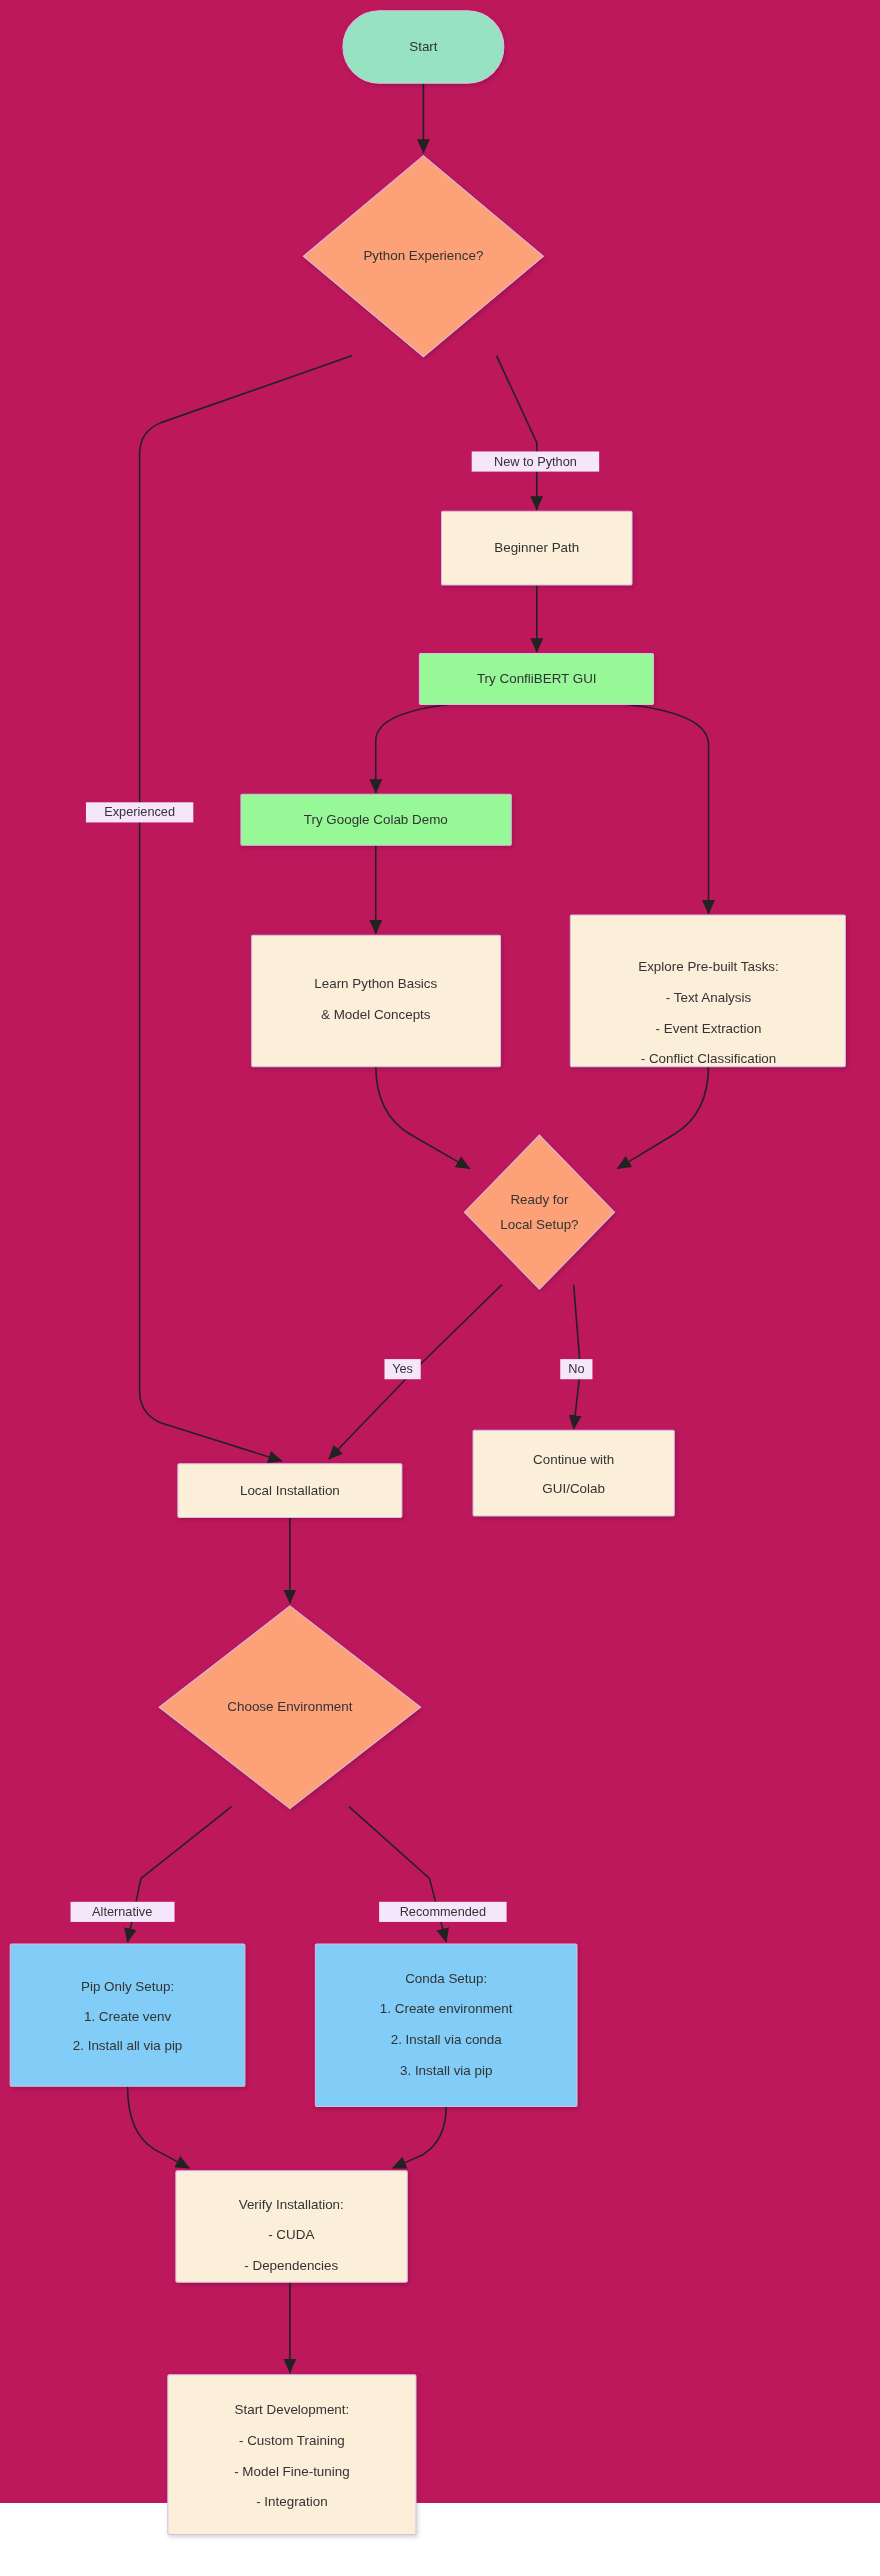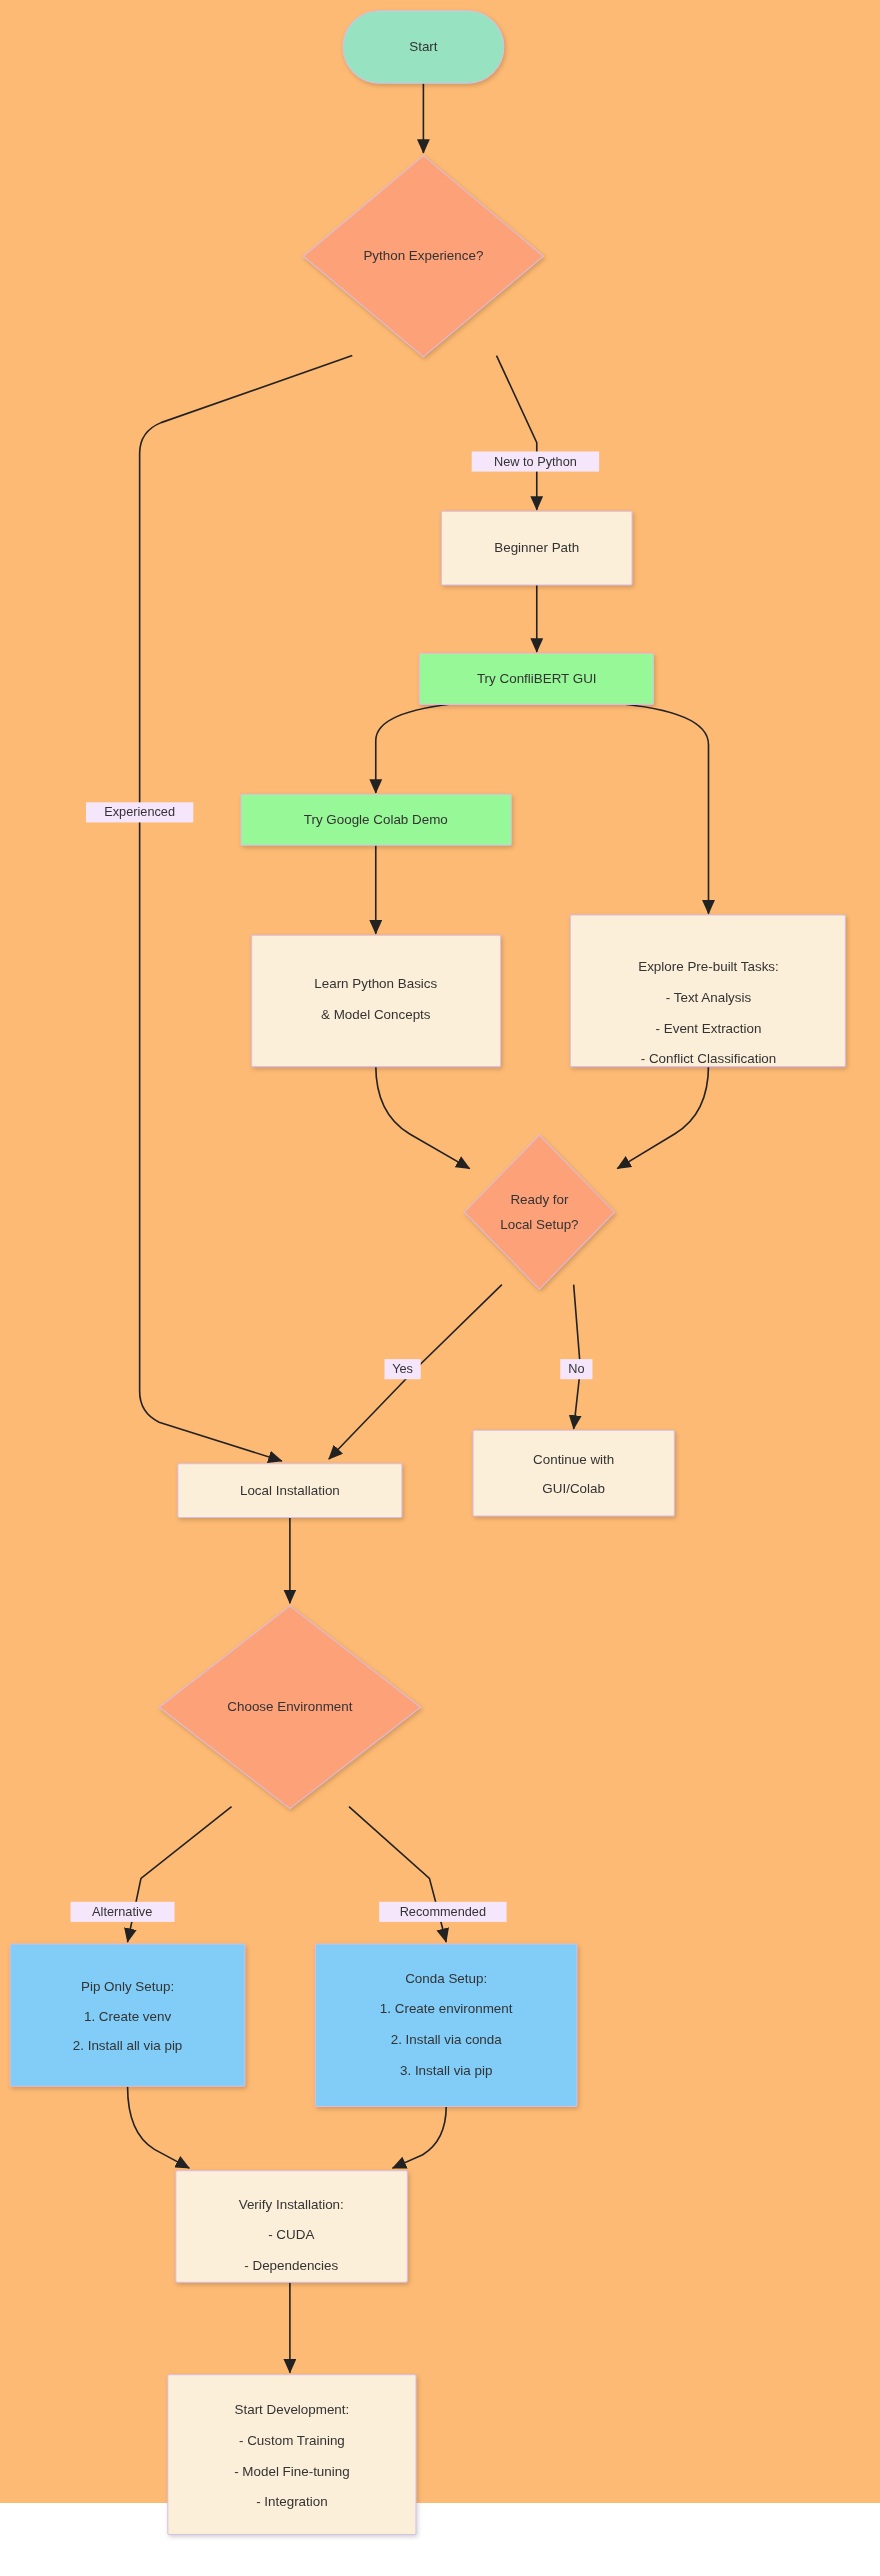--- a/index.html
+++ b/index.html
@@ -10,21 +10,21 @@
   body {
     width: 881px;
     height: 2576px;
     font-family: "Liberation Sans", sans-serif;
     overflow: hidden;
   }
   #flow-root {
     position: relative;
     width: 881px;
     height: 2503px;
-    background: #fdba74;
+    background: #be185d;
   }
   svg#flow-svg {
     position: absolute;
     top: 0;
     left: 0;
     width: 881px;
     height: 2576px;
     display: block;
   }
   .node-shape {

